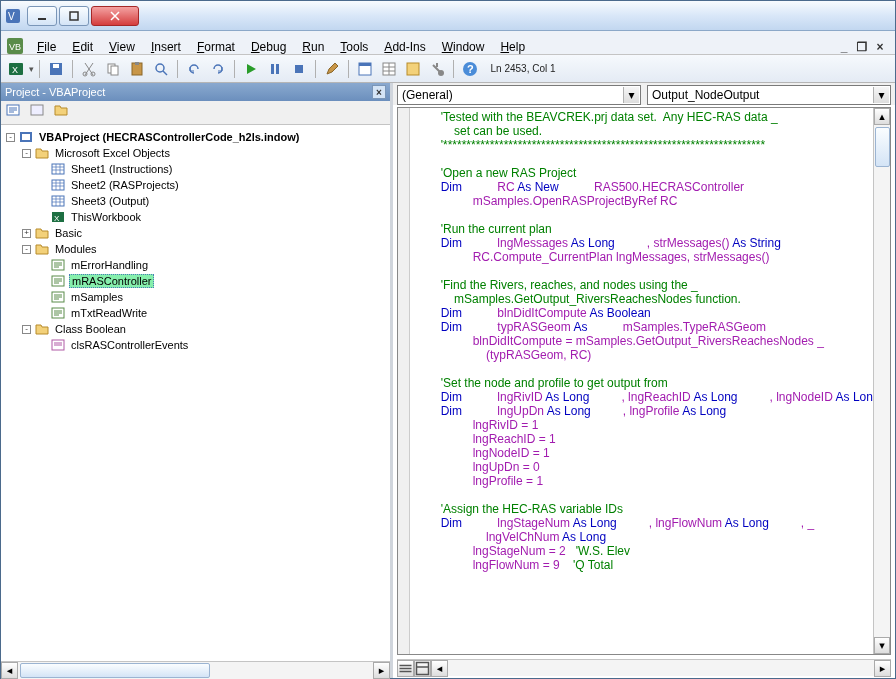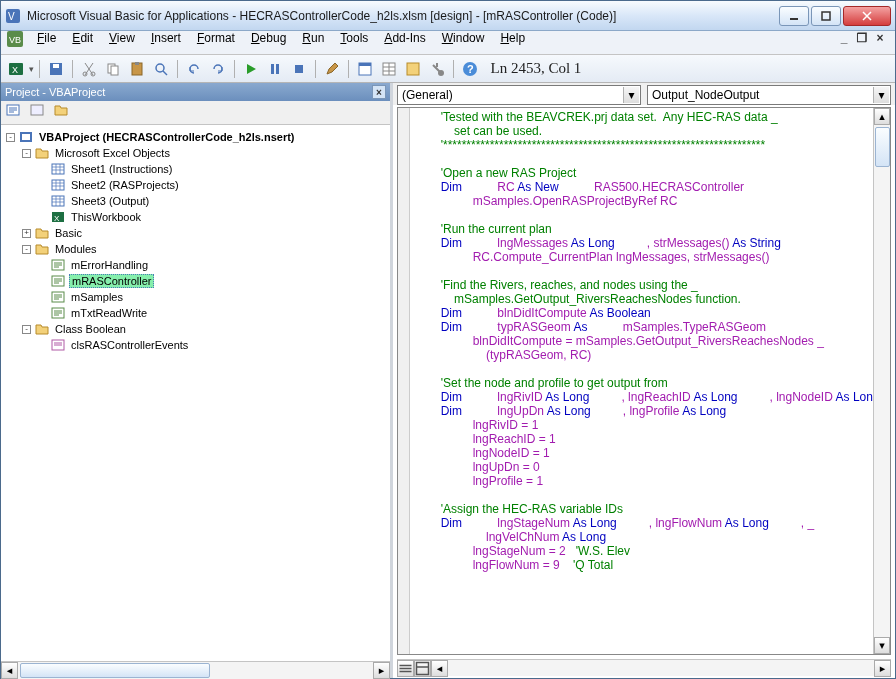--- a/index.html
+++ b/index.html
@@ -11,32 +11,32 @@
 
 .titlebar { height: 30px; background: linear-gradient(#f8fbfe, #d9e7f8 50%, #c2d7f0); display: flex; align-items: center; padding: 0 4px; border-bottom: 1px solid #8ba8c8; }
 .titlebar .icon { width: 16px; height: 16px; margin-right: 6px; }
 .titlebar .title { flex: 1; color: #1a1a1a; font-size: 12px; }
 .winbtns { display: flex; gap: 2px; }
 .winbtn { width: 30px; height: 20px; border: 1px solid #7a96b8; border-radius: 3px; background: linear-gradient(#fafdff,#d4e4f6); display: flex; align-items: center; justify-content: center; }
 .winbtn.close { width: 48px; background: linear-gradient(#f4a2a2,#d43d3d); border-color: #a52828; }
 .winbtn svg { width: 10px; height: 10px; }
 
 
-.menubar { height: 24px; background: #eef2f8; display: flex; align-items: flex-start; padding: 0 4px; font-size: 12px; border-bottom: 1px solid #c4c4c4; }
+.menubar { height: 24px; background: #eef2f8; display: flex; align-items: flex-end; padding: 0 4px; font-size: 12px; border-bottom: 1px solid #c4c4c4; }
 .menubar .appicon { width: 16px; height: 16px; margin: 0 6px 0 2px; }
 .menubar .mitem { padding: 2px 8px; cursor: default; }
 .menubar .mitem u { text-decoration: underline; }
 .menubar .right { margin-left: auto; display:flex; gap:4px; padding-right:4px; }
 .menubar .right span { width:14px; height:14px; display:inline-flex; align-items:center; justify-content:center; font-weight:bold; color:#333; }
 
 
 .toolbar { height: 28px; background: linear-gradient(#f6f9fd,#e4ebf4); border-bottom: 1px solid #b5b5b5; display:flex; align-items:center; padding: 0 4px; gap:2px; }
 .toolbar .tbtn { width: 22px; height: 22px; display:flex; align-items:center; justify-content:center; border:1px solid transparent; border-radius:2px; }
 .toolbar .sep { width:1px; height:18px; background:#b0b0b0; margin:0 3px; }
-.toolbar .pos { margin-left: 8px; font-size: 15px; color:#222;font-family:Liberation Serif, serif; }
+.toolbar .pos { margin-left: 8px; font-size: 10px; color:#222; }
 .tbtn svg { width:16px; height:16px; }
 
 
 .body { flex:1; display:flex; min-height:0; }
 
 
 .projpane { width: 392px; display:flex; flex-direction:column; border-right: 3px solid #d0d5dc; background:#fff; }
 .projtitle { height:18px; background: linear-gradient(#8aa9cf,#6b8fbd); color:#fff; font-size:11px; padding: 2px 4px; display:flex; align-items:center; justify-content:space-between; }
 .projtitle .x { width:14px; height:14px; background:#d4e4f6; color:#333; display:flex; align-items:center; justify-content:center; border:1px solid #7a96b8; font-weight:bold; font-size:10px; }
 .projtoolbar { height:24px; border-bottom:1px solid #c4c4c4; display:flex; align-items:center; padding: 0 4px; gap:2px; background:#f0f0f0;}
@@ -83,21 +83,20 @@
 
 <div class="window">
 
   <div class="titlebar">
     <span class="icon">
       <svg viewBox="0 0 16 16">
           <rect x="1" y="1" width="14" height="14" fill="#4a74b8" rx="2"></rect>
           <text x="3" y="12" font-size="10" fill="#fff">V</text>
         </svg>
     </span>
-    <span class="title">Microsoft Visual Basic for Applications - HECRASControllerCode_h2ls.xlsm [design] - [mRASController (Code)]</span>
     <div class="winbtns">
       <div class="winbtn">
           <svg viewBox="0 0 10 10">
             <rect x="1" y="7" width="8" height="2" fill="#333"></rect>
           </svg>
         </div>
       <div class="winbtn">
           <svg viewBox="0 0 10 10">
             <rect x="1" y="1" width="8" height="8" fill="none" stroke="#333" stroke-width="1.5"></rect>
           </svg>
@@ -258,21 +257,21 @@
       <div class="tree" id="tree">
           <div class="node">
             <span class="ind" style="width:0px"></span>
             <span class="exp">-</span>
             <span class="ticon">
               <svg width="14" height="12" viewBox="0 0 14 12">
                 <rect x="1" y="1" width="12" height="10" fill="#4a74b8"></rect>
                 <rect x="3" y="3" width="8" height="6" fill="#fff"></rect>
               </svg>
             </span>
-            <span class="lbl"><b>VBAProject (HECRASControllerCode_h2ls.nsert)</b></span>
+            <span class="lbl"><b>VBAProject (HECRASControllerCode_h2ls.indow)</b></span>
           </div>
           <div class="node">
             <span class="ind" style="width:16px"></span>
             <span class="exp">-</span>
             <span class="ticon">
               <svg width="14" height="12" viewBox="0 0 14 12">
                 <path d="M1 2 h5 l1 2 h6 v7 h-12 z" fill="#f3d17a" stroke="#b78b2a"></path>
               </svg>
             </span>
             <span class="lbl">Microsoft Excel Objects</span>

